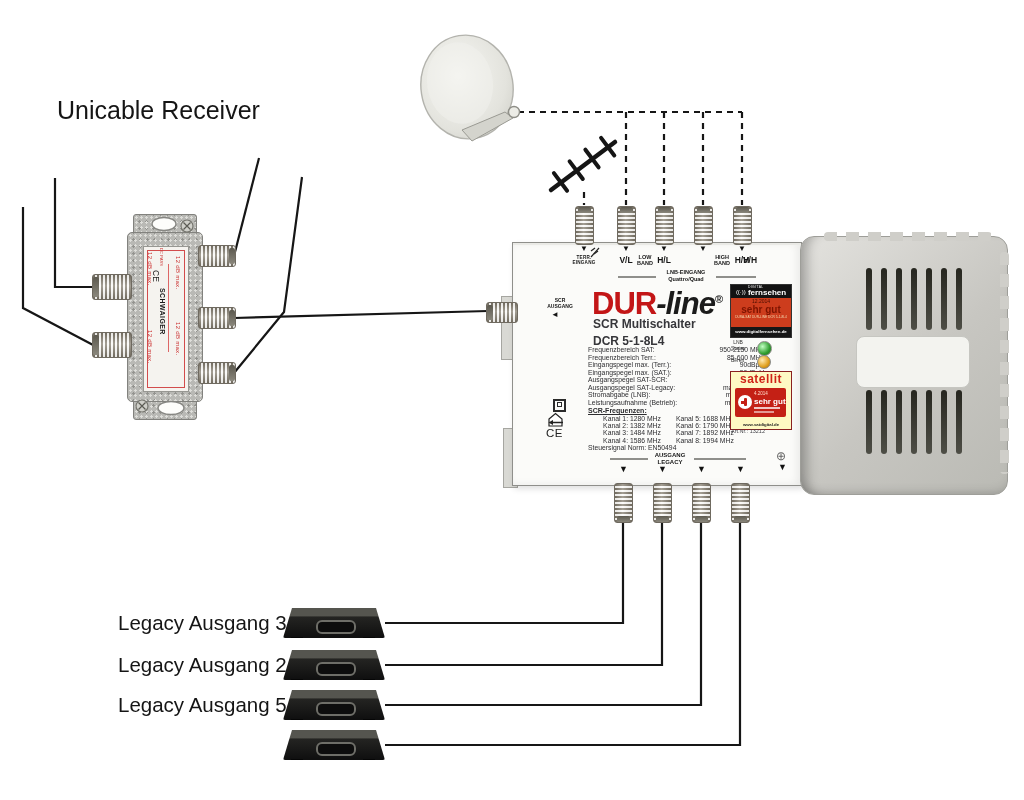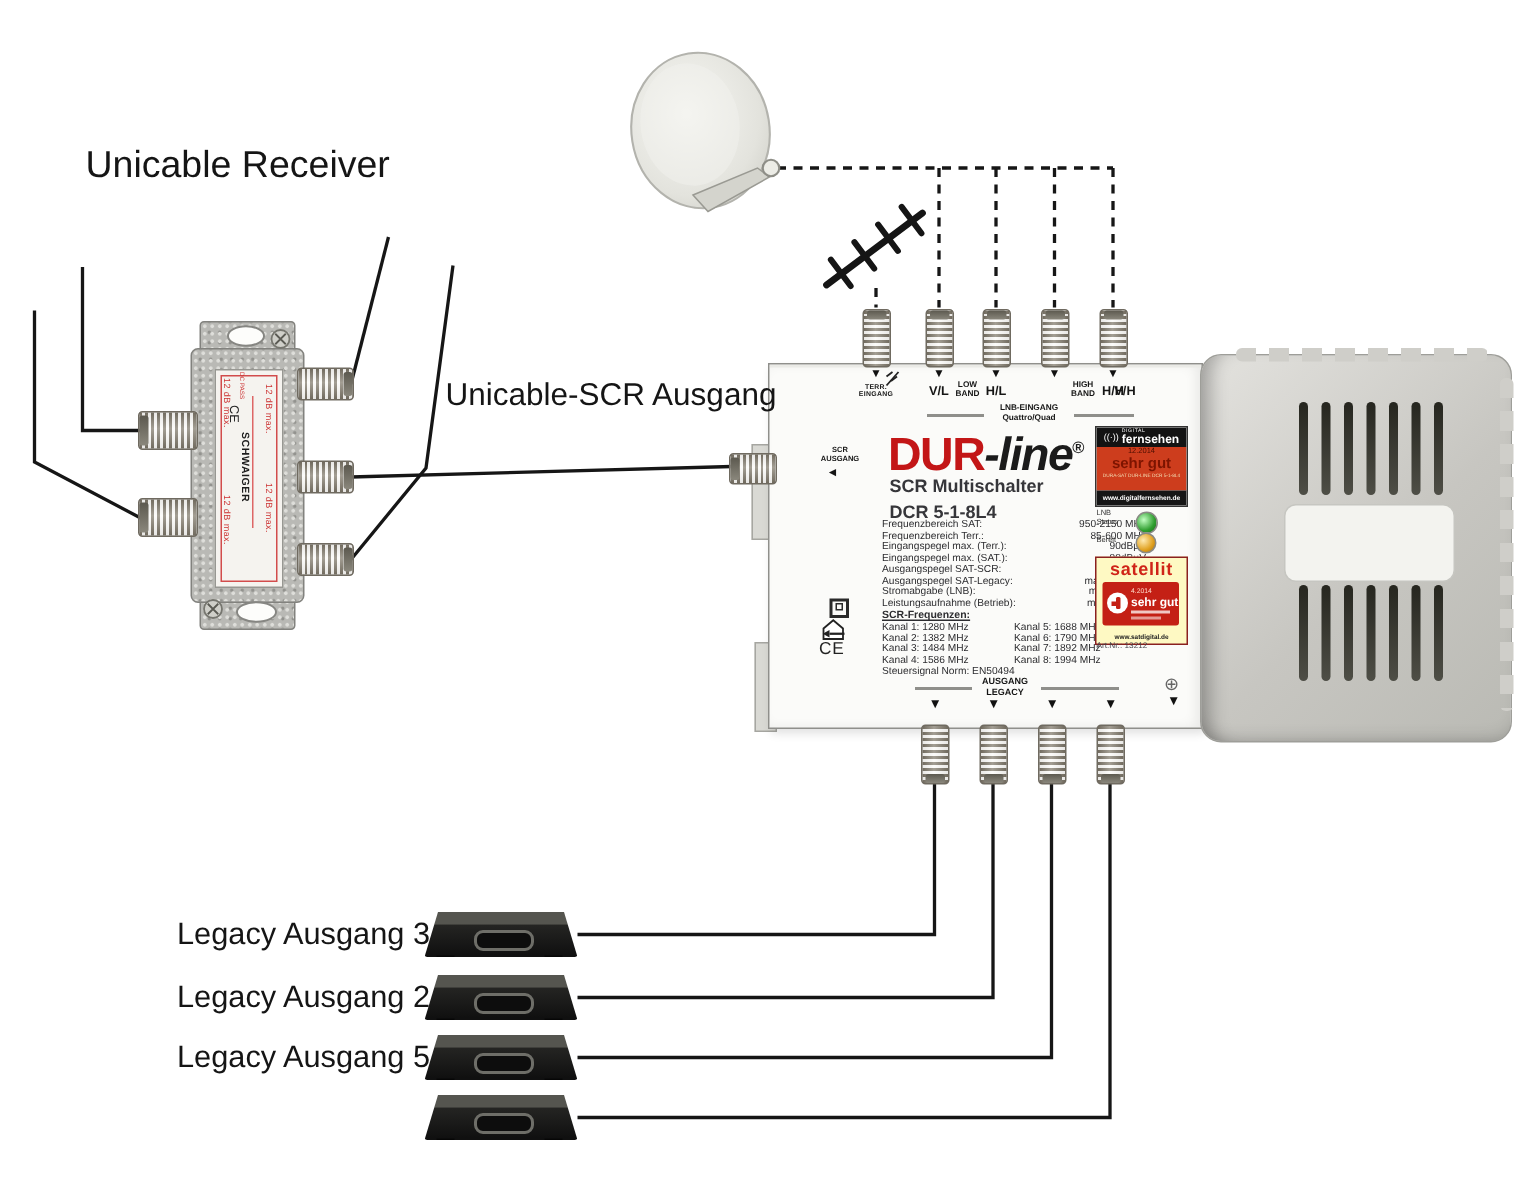--- a/index.html
+++ b/index.html
@@ -2,21 +2,21 @@
 <html><head>
 <meta charset="utf-8">
 <style>
   html,body{margin:0;padding:0;background:#fff;}
   .canvas{position:relative;width:1024px;height:800px;background:#fff;overflow:hidden;
           font-family:"Liberation Sans",sans-serif;color:#151515;}
   svg.layer{position:absolute;left:0;top:0;pointer-events:none;}
   #wires{z-index:1}
   #detail{z-index:4}
   .dev{position:absolute;z-index:2;}
-  .t{position:absolute;z-index:3;white-space:nowrap;}
+  .t{position:absolute;z-index:3;white-space:nowrap;text-align:center;}
   .ctr{text-align:center;white-space:normal;}
 
   
   .h1{font-size:25px;}
   .lbl21{font-size:21px;}
   .note{font-size:21px;font-style:italic;line-height:28px;}
   .rxlbl{font-size:20.5px;line-height:30px;}
 
   
   .fv,.fh{position:absolute;z-index:2;border:1px solid #6f6a60;border-radius:3px;}
@@ -160,21 +160,20 @@
     <g stroke="#151515" stroke-linecap="round">
       <path d="M551 190 L615 142" stroke-width="4.5"></path>
       <path d="M553.9 173.1 L567.1 190.7" stroke-width="4"></path>
       <path d="M569.6 161.4 L582.8 179.0" stroke-width="4"></path>
       <path d="M585.4 149.7 L598.6 167.3" stroke-width="4"></path>
       <path d="M601.1 137.9 L614.3 155.5" stroke-width="4"></path>
     </g>
   </svg>
 
   <div class="t h1" style="left:57px;top:96px;">Unicable Receiver</div>
-  <div class="t lbl21" style="left:297px;top:252px;">Unicable-SCR Ausgang</div>
 
   <div class="dev metal" style="left:133px;top:214px;width:62px;height:20px;"></div>
   <div class="dev metal" style="left:133px;top:398px;width:62px;height:20px;"></div>
   <div class="dev metal" style="left:127px;top:232px;width:74px;height:168px;border-radius:5px;"></div>
   <div class="sp-label" style="left:143px;top:246px;width:44px;height:144px;"></div>
   <div class="t v red6" style="left:147px;top:252px;">12 dB max.</div>
   <div class="t v red6" style="left:175px;top:256px;">12 dB max.</div>
   <div class="t v red6" style="left:147px;top:330px;">12 dB max.</div>
   <div class="t v red6" style="left:175px;top:322px;">12 dB max.</div>
   <div class="t v" style="left:159px;top:248px;font-size:4.2px;color:#c33;">DC PASS</div>

